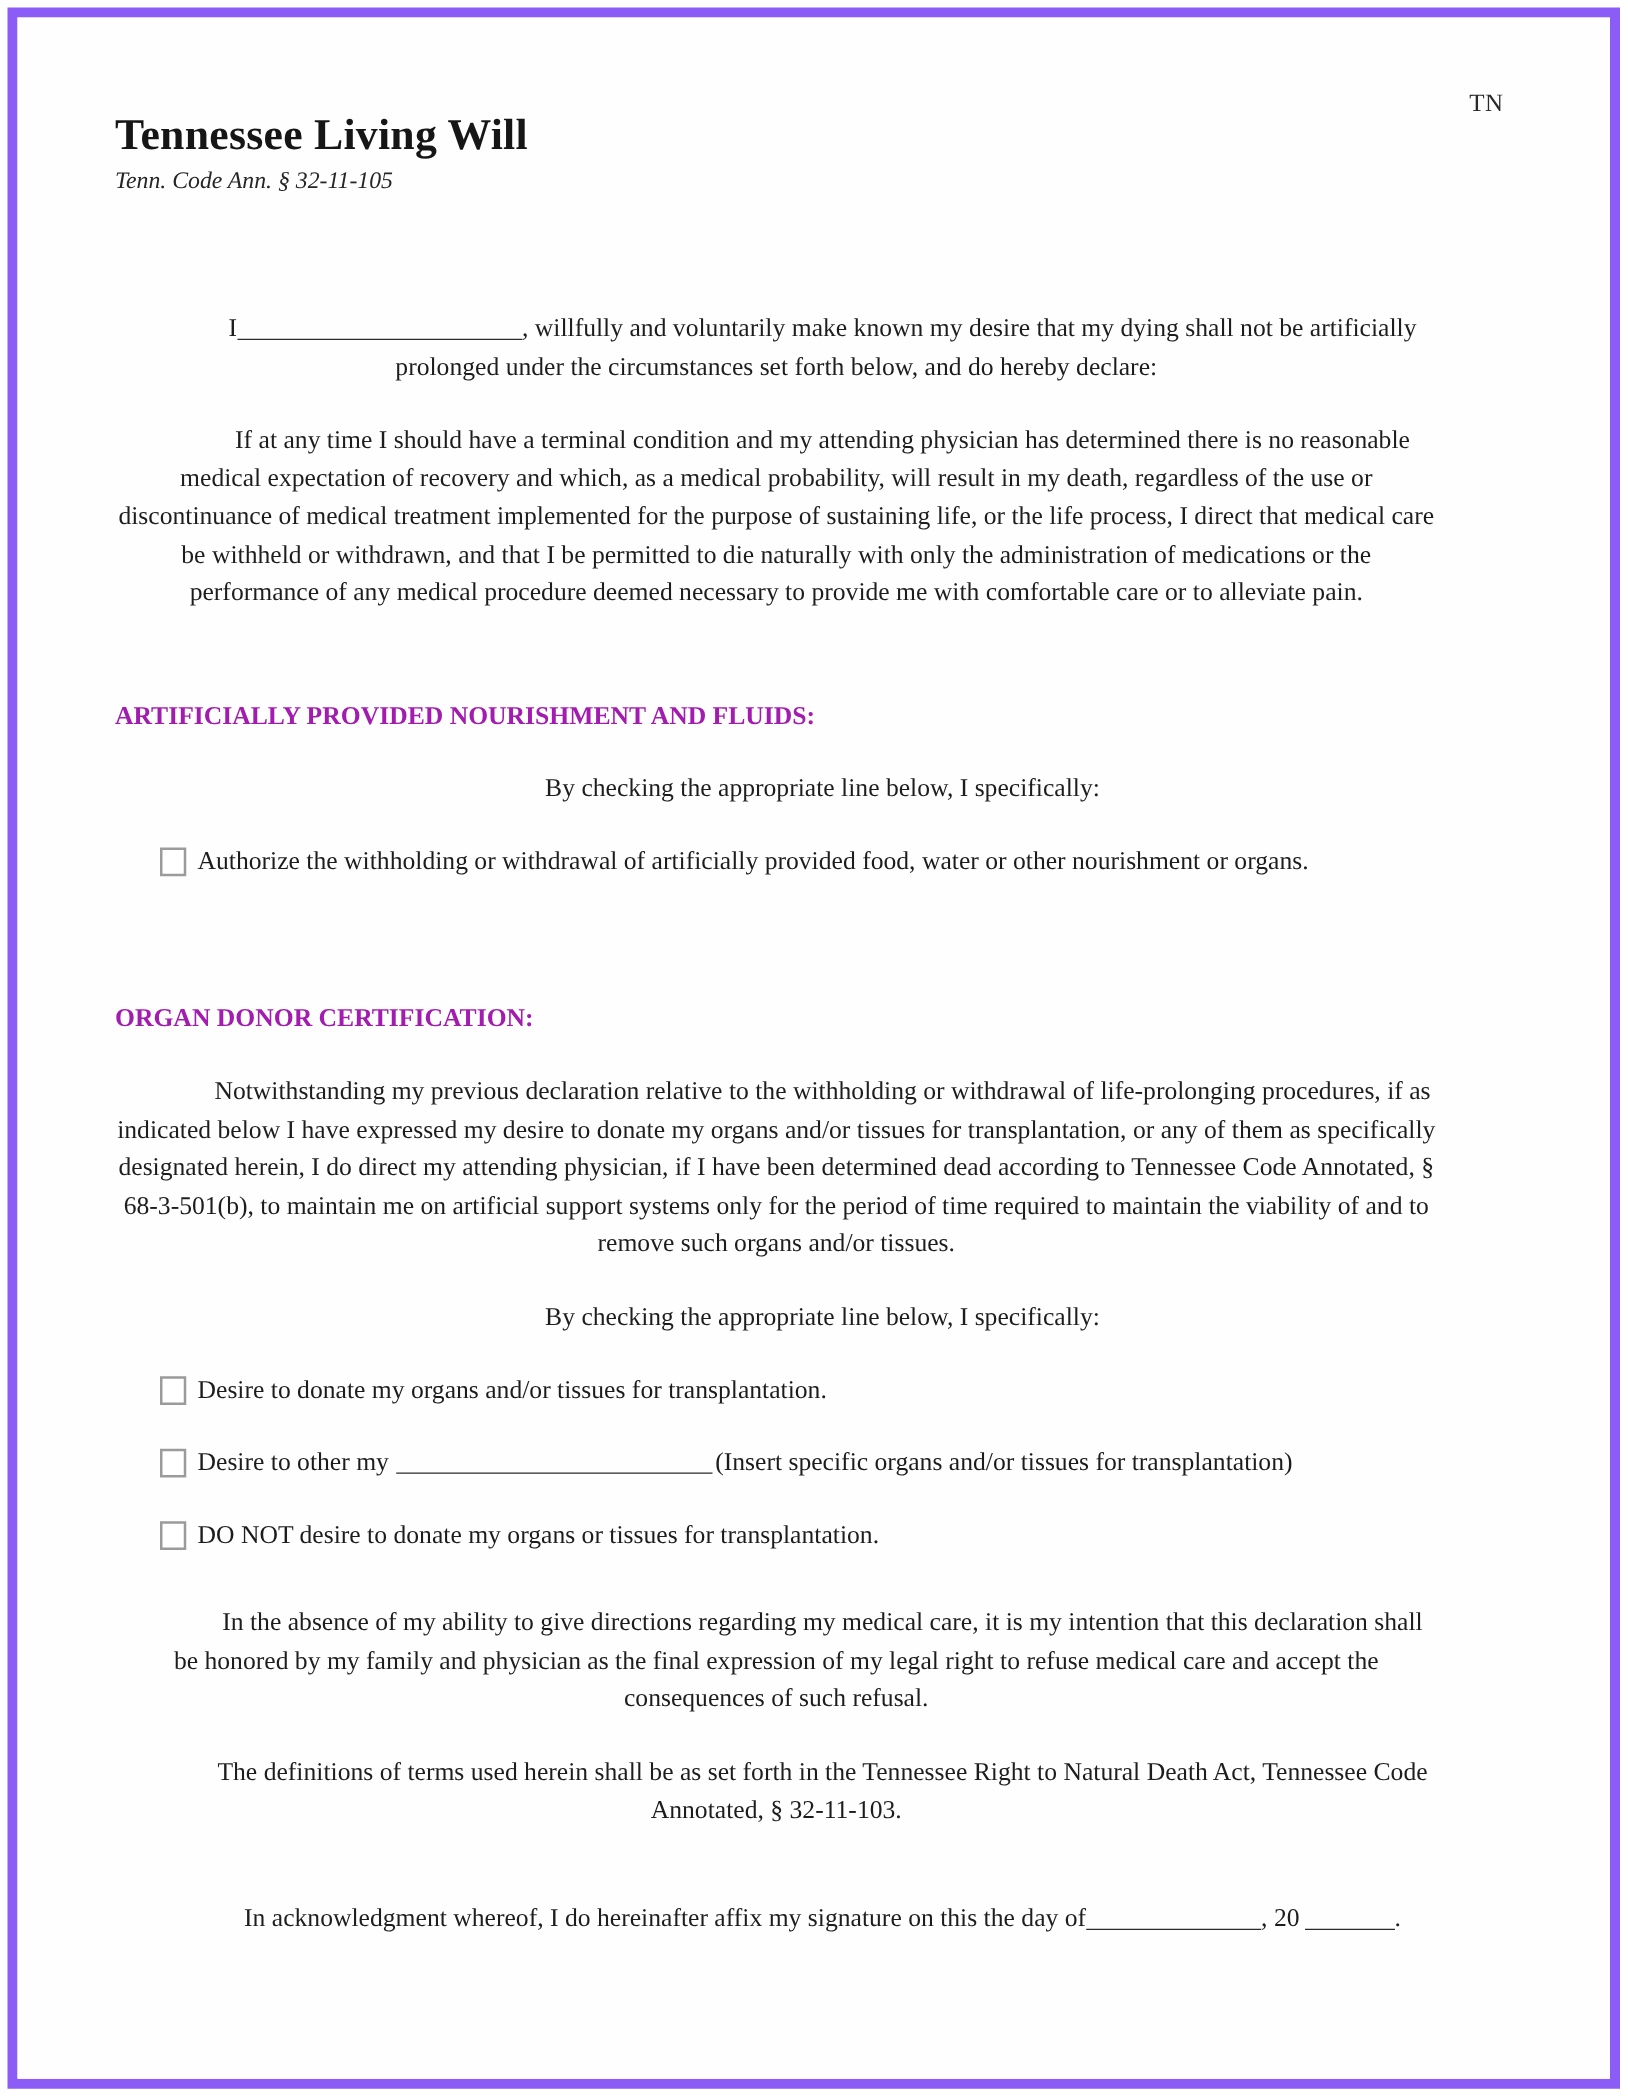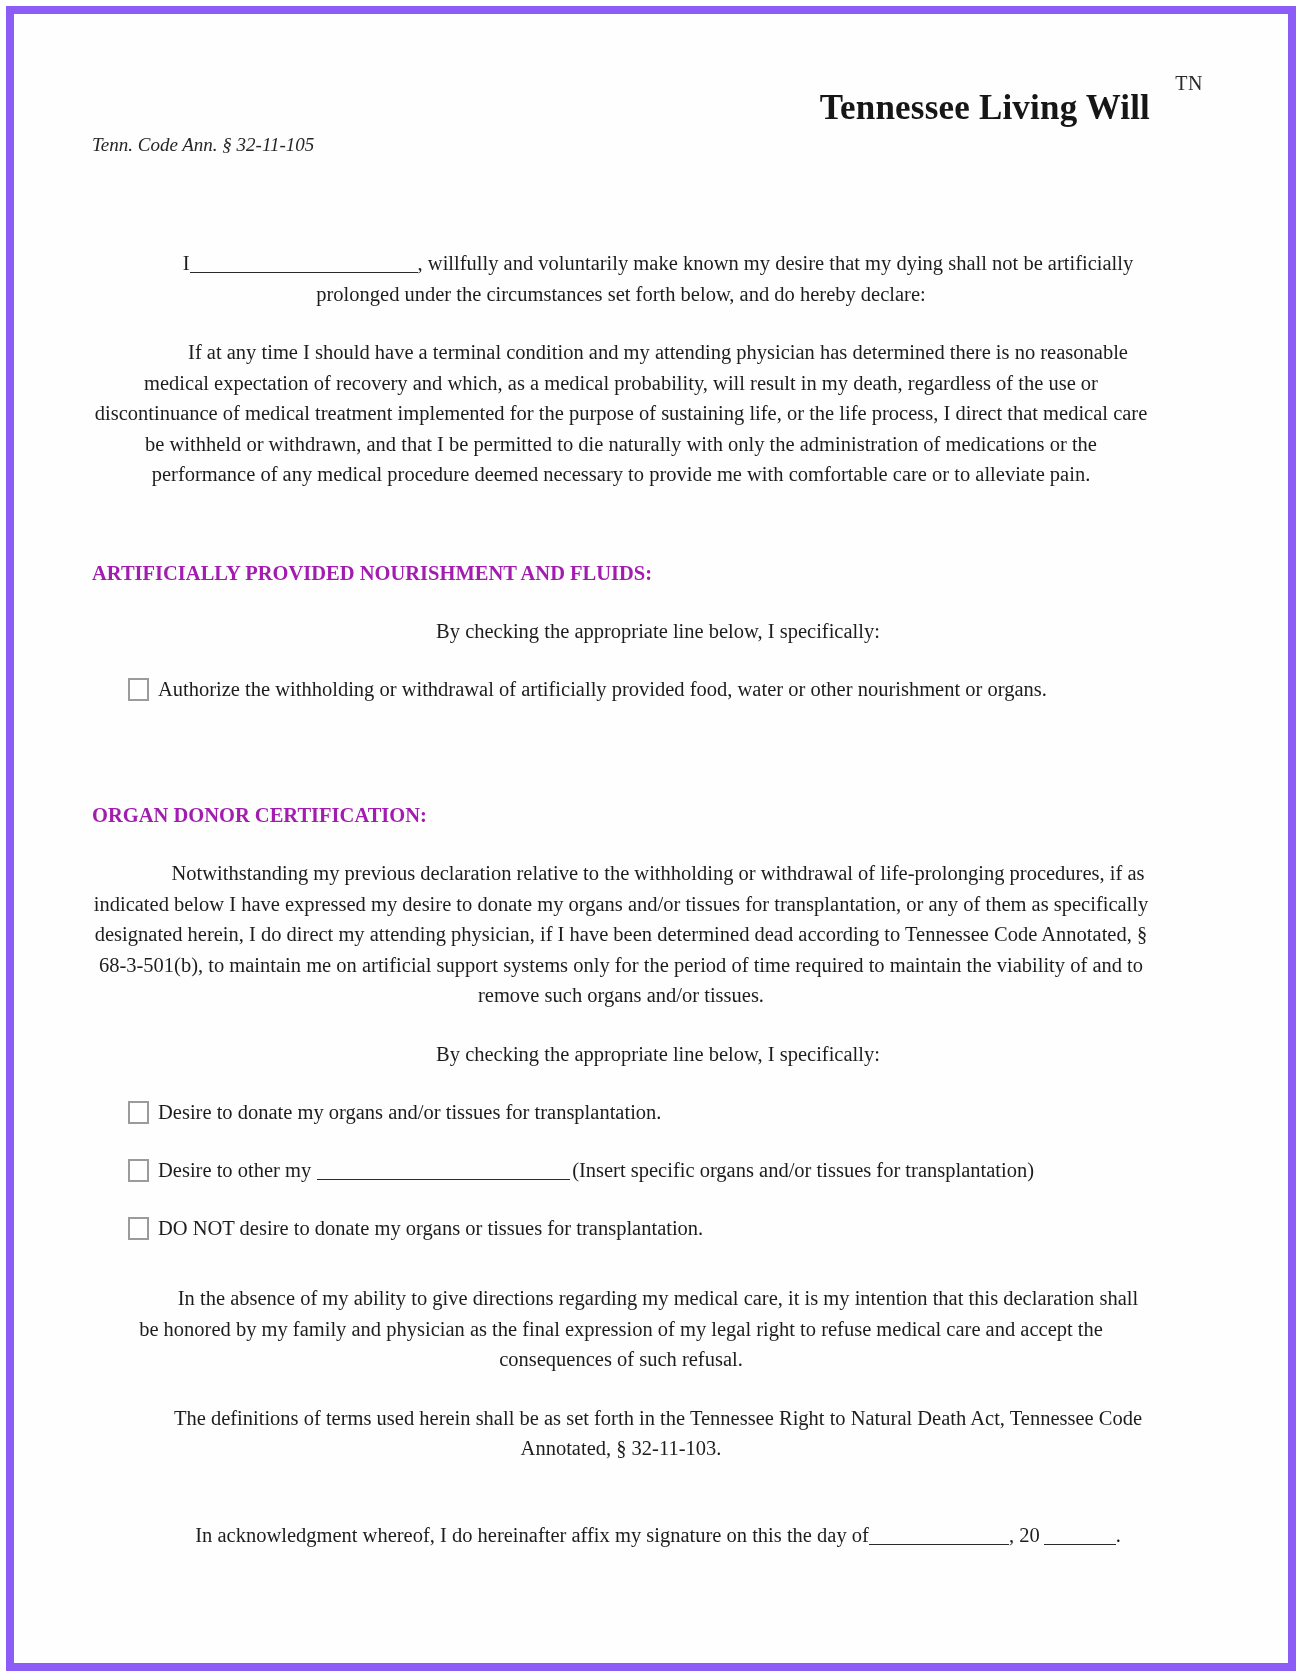--- a/index.html
+++ b/index.html
@@ -47,21 +47,21 @@
   
   .state-tag {
     position: absolute;
     right: 85px;
     top: 58px;
     font-size: 20px;
     letter-spacing: 0.5px;
     color: #2a2a2a;
   }
   .doc-title {
-    text-align: right;
+    text-align: left;
     font-size: 35px;
     font-weight: bold;
     letter-spacing: 0.2px;
     margin: 0;
     padding-top: 74px;
     color: #161616;
   }
   .doc-subtitle {
     text-align: left;
     font-size: 19px;

